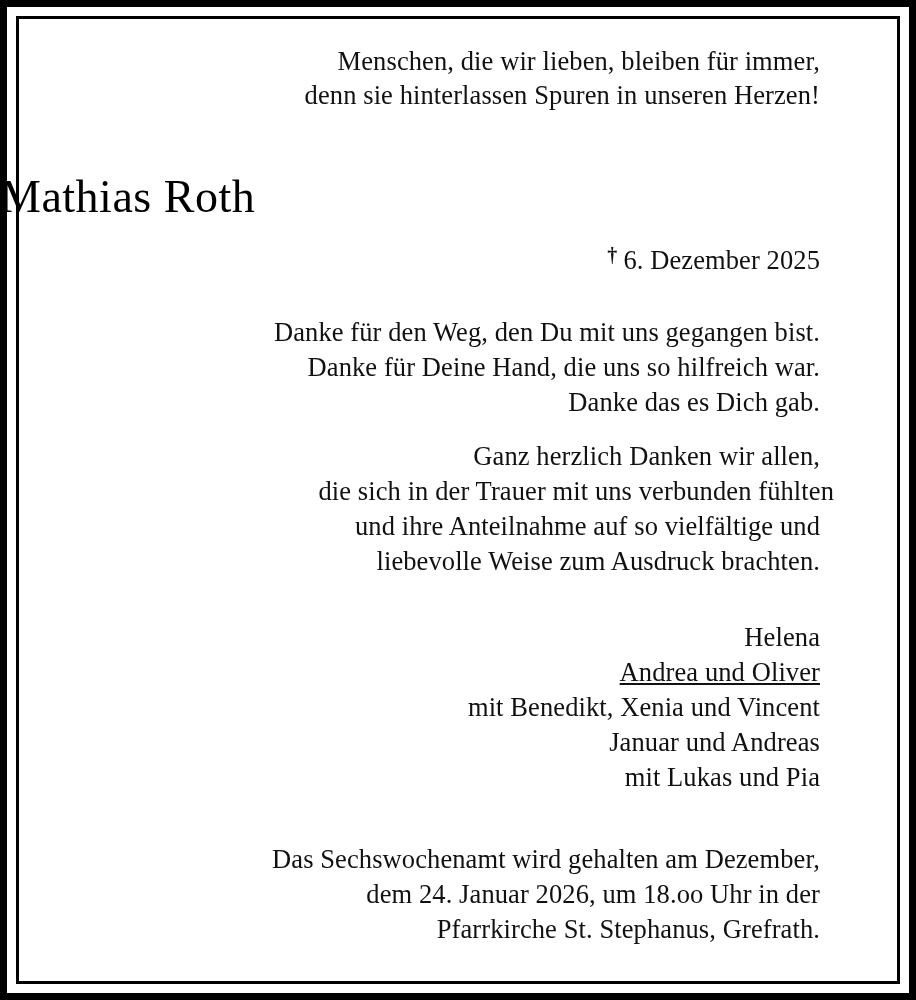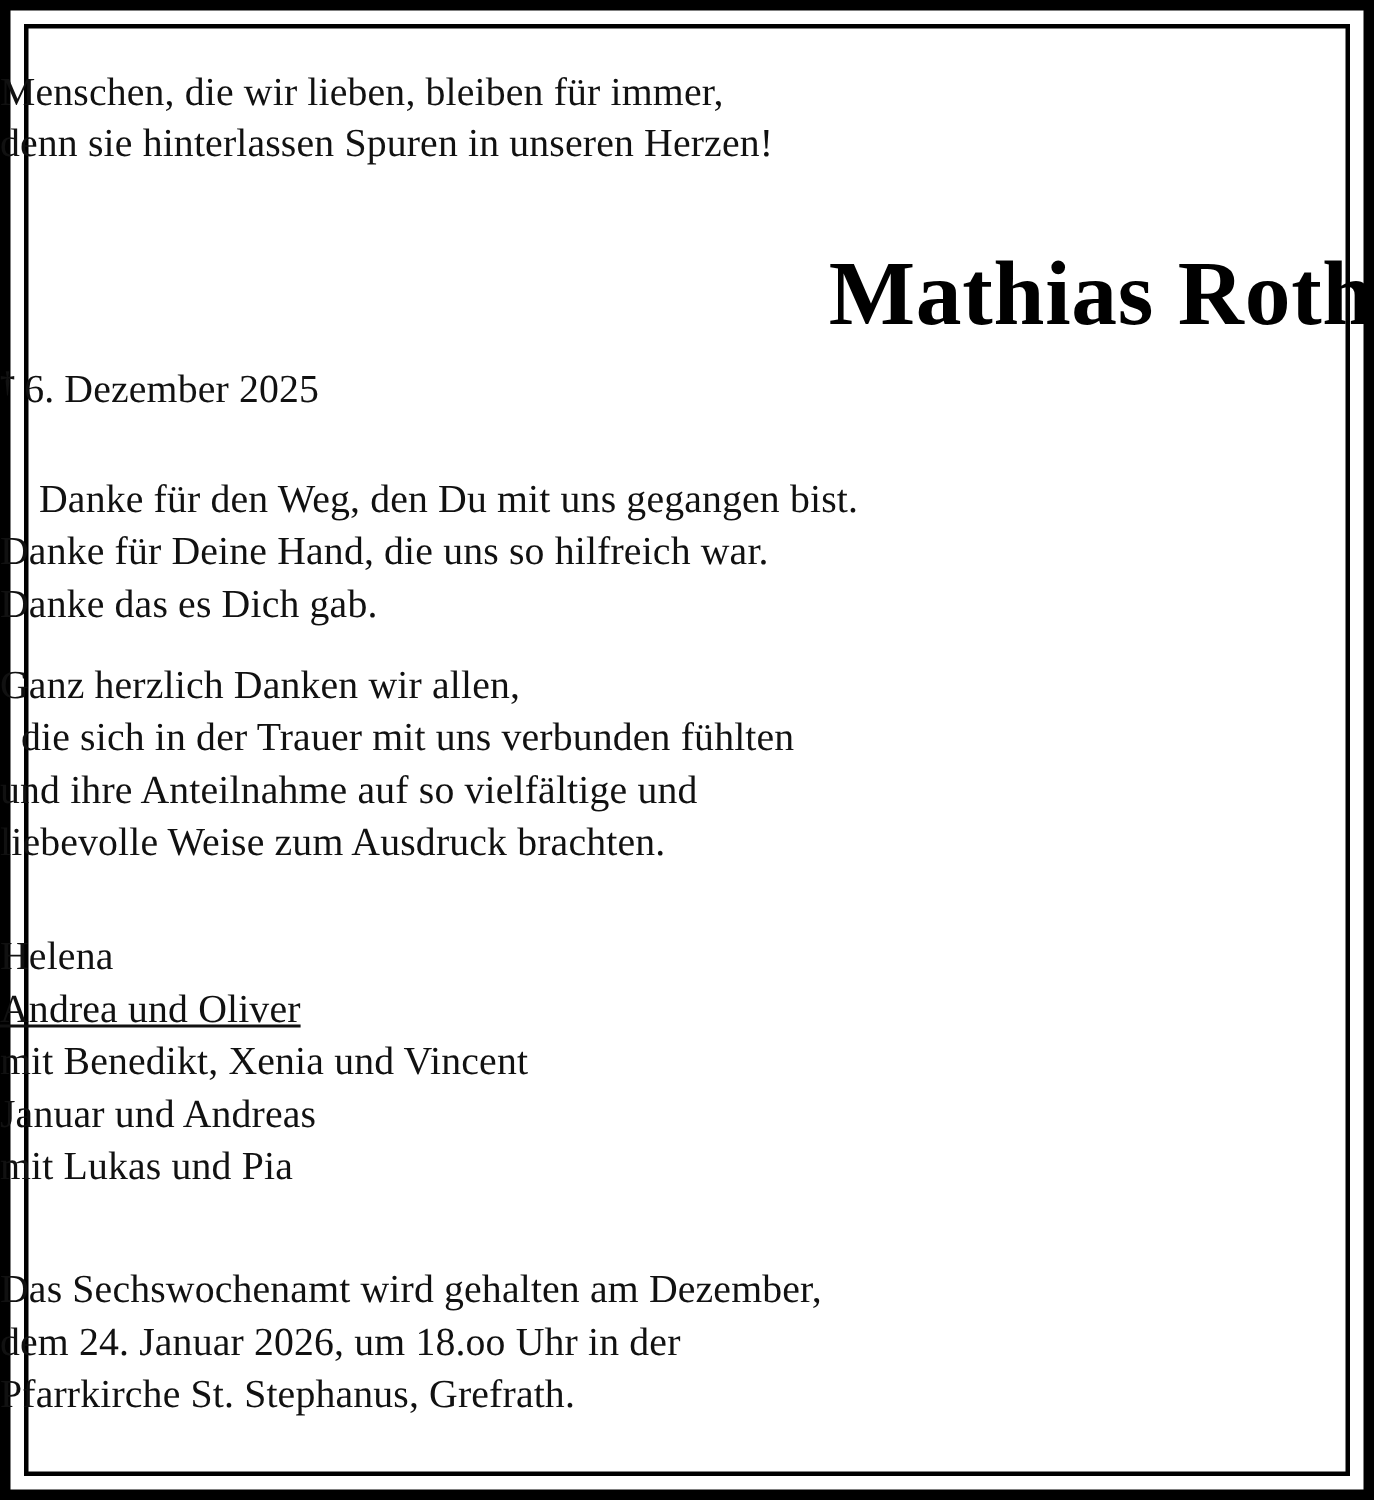--- a/index.html
+++ b/index.html
@@ -32,33 +32,33 @@
     .content {
       position: absolute;
       left: 0; top: 0;
       width: 916px;
       text-align: center;
     }
     .line {
       position: absolute;
       left: 0;
       width: 820px;
-      text-align: left;
+      text-align: right;
       font-size: 26.5px;
       line-height: 34px;
       white-space: nowrap;
       letter-spacing: 0.1px;
     }
     .name {
       position: absolute;
       left: 0;
       width: 916px;
-      text-align: right;
-      font-size: 61px;
-      font-weight: bold;
+      text-align: left;
+      font-size: 46px;
+      font-weight: normal;
       line-height: 70px;
       letter-spacing: 0.5px;
       color: #000000;
     }
     .dagger {
       display: inline-block;
       font-weight: bold;
       font-size: 20px;
       vertical-align: 7px;
       margin-right: 6px;
@@ -78,21 +78,21 @@
     <div class="line" style="top:78px;">denn sie hinterlassen Spuren in unseren Herzen!</div>
   </div>
 
   <div class="name" style="top:162px;">Mathias Roth</div>
 
   <div class="line" style="top:238px;">
     <span class="dagger">†</span><span>6. Dezember 2025</span>
   </div>
 
   <div>
-    <div class="line" style="top:315px;padding-left:26px;">Danke für den Weg, den Du mit uns gegangen bist.</div>
+    <div class="line" style="top:315px;">Danke für den Weg, den Du mit uns gegangen bist.</div>
     <div class="line" style="top:350px;">Danke für Deine Hand, die uns so hilfreich war.</div>
     <div class="line" style="top:385px;">Danke das es Dich gab.</div>
   </div>
 
   <div>
     <div class="line" style="top:439px;">Ganz herzlich Danken wir allen,</div>
     <div class="line" style="top:474px;padding-left:14px;">die sich in der Trauer mit uns verbunden fühlten</div>
     <div class="line" style="top:509px;">und ihre Anteilnahme auf so vielfältige und</div>
     <div class="line" style="top:544px;">liebevolle Weise zum Ausdruck brachten.</div>
   </div>

